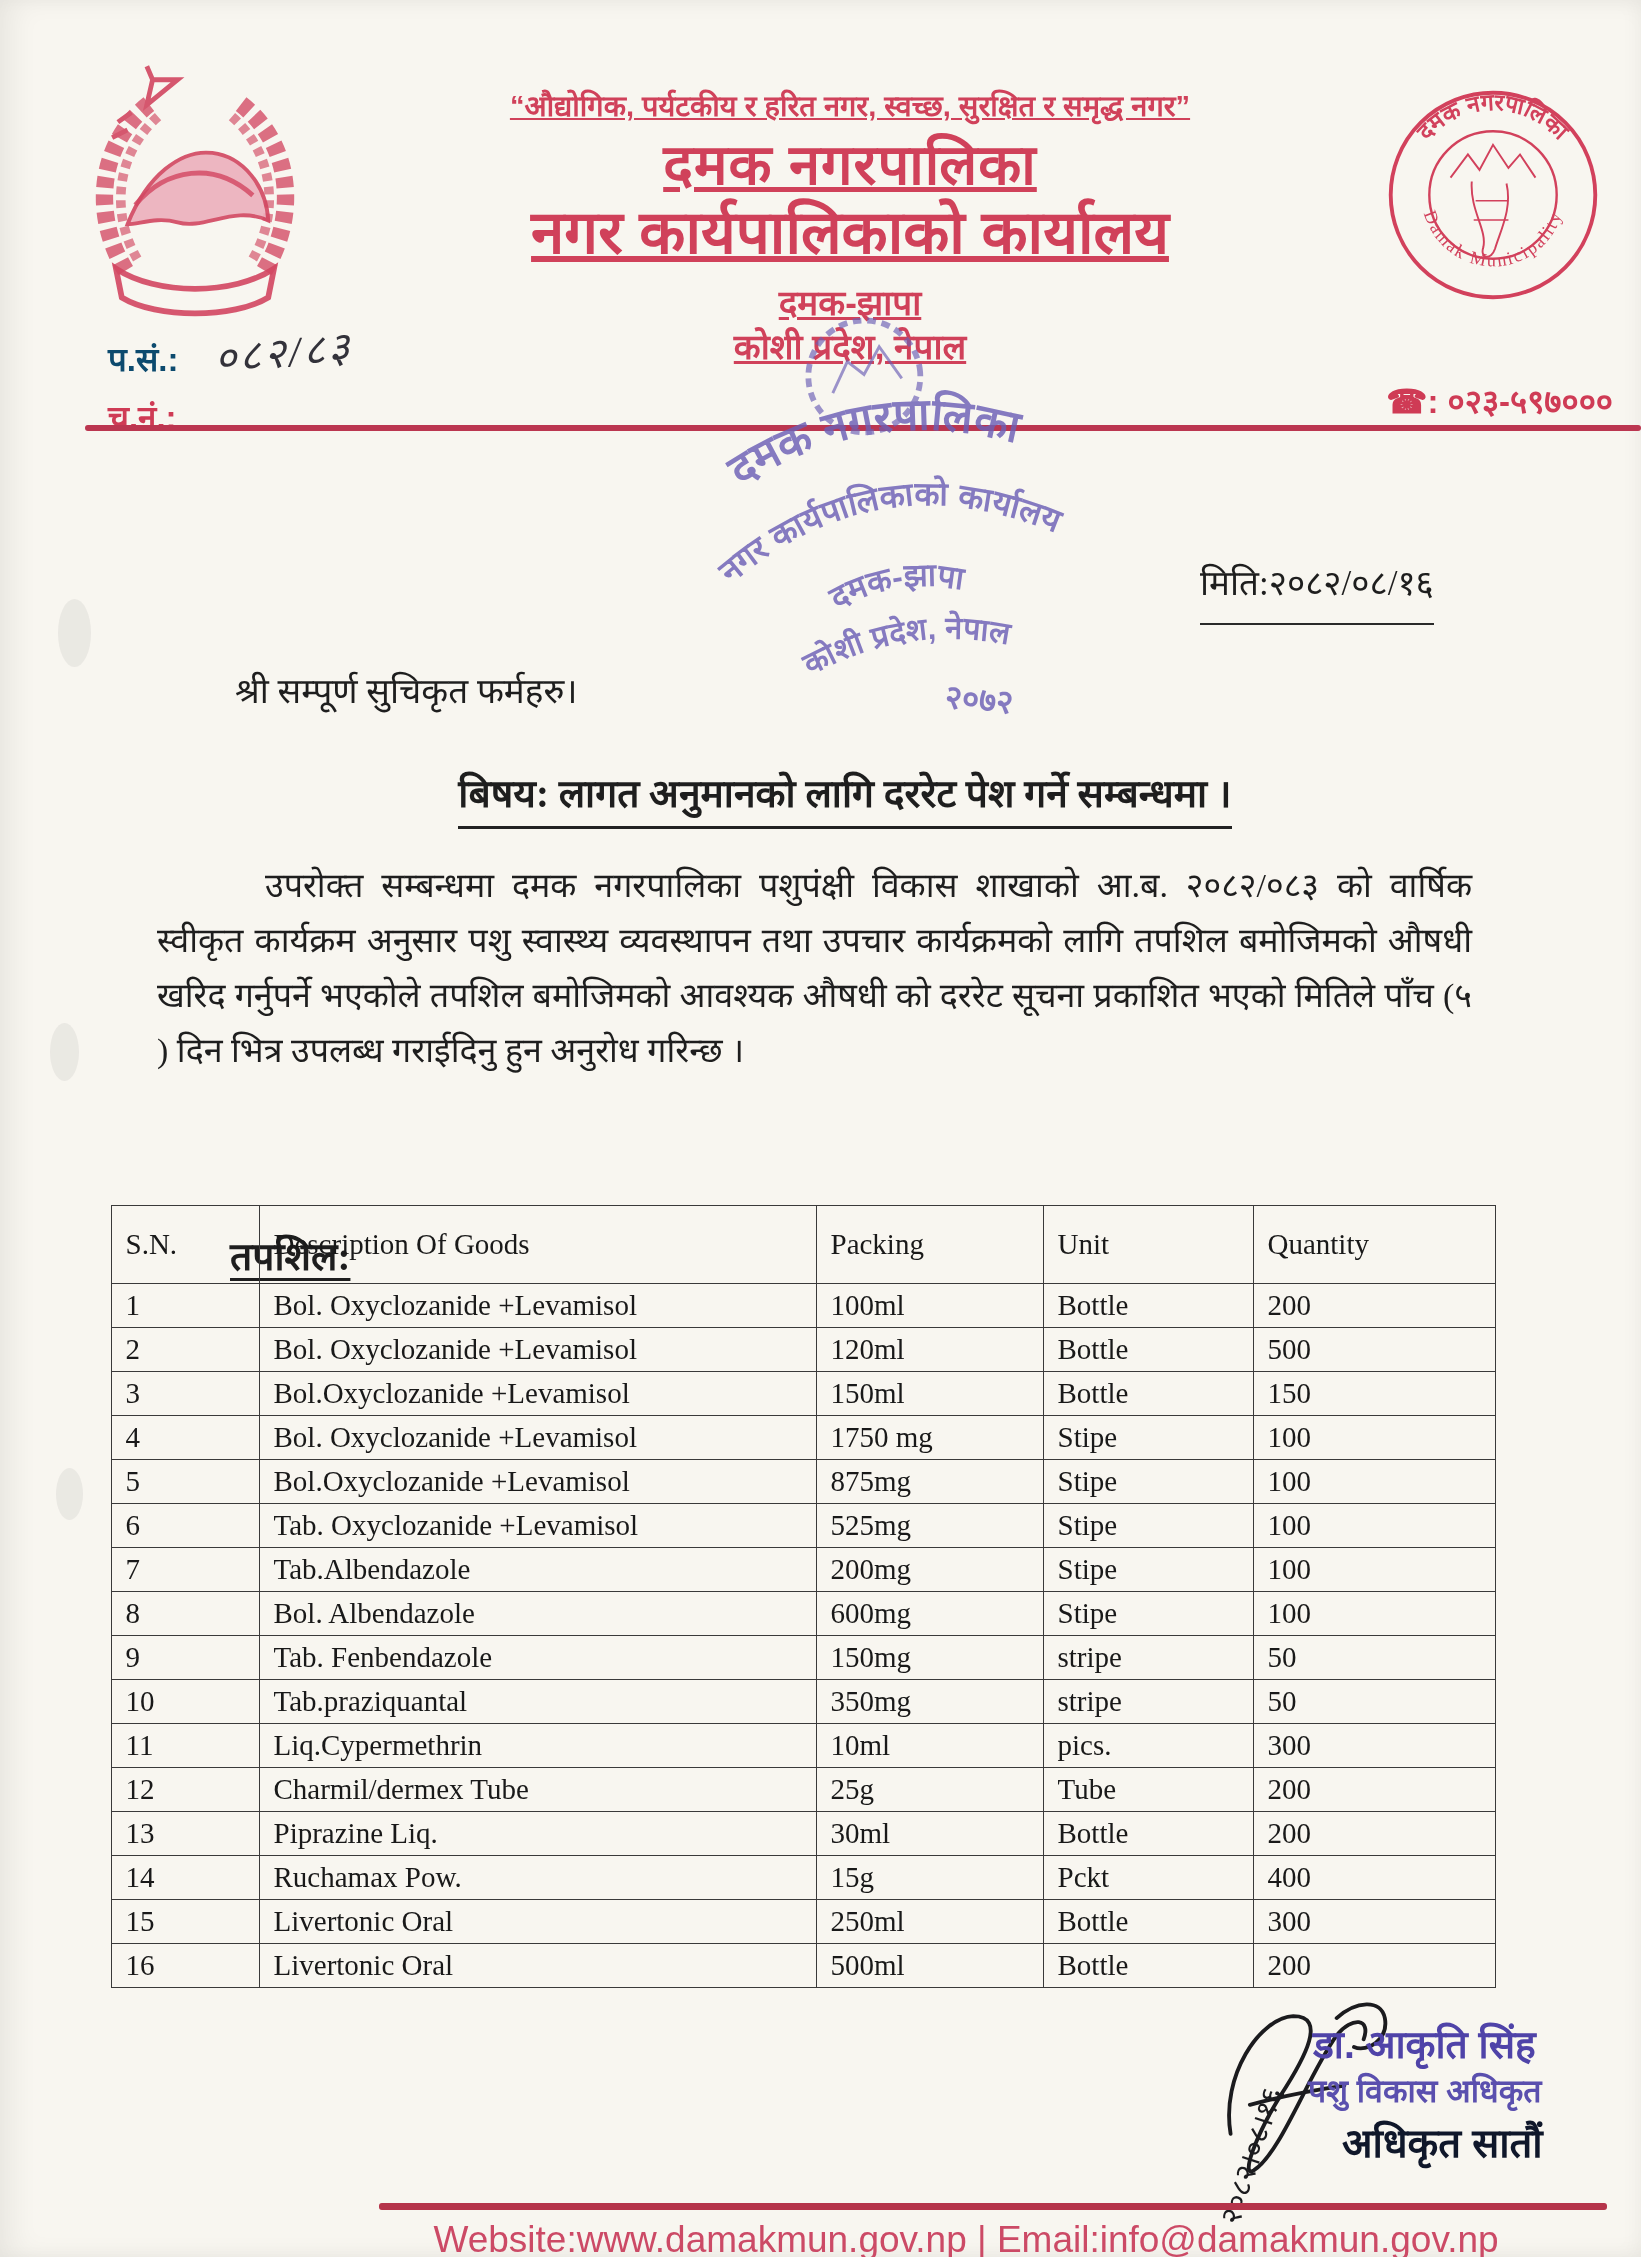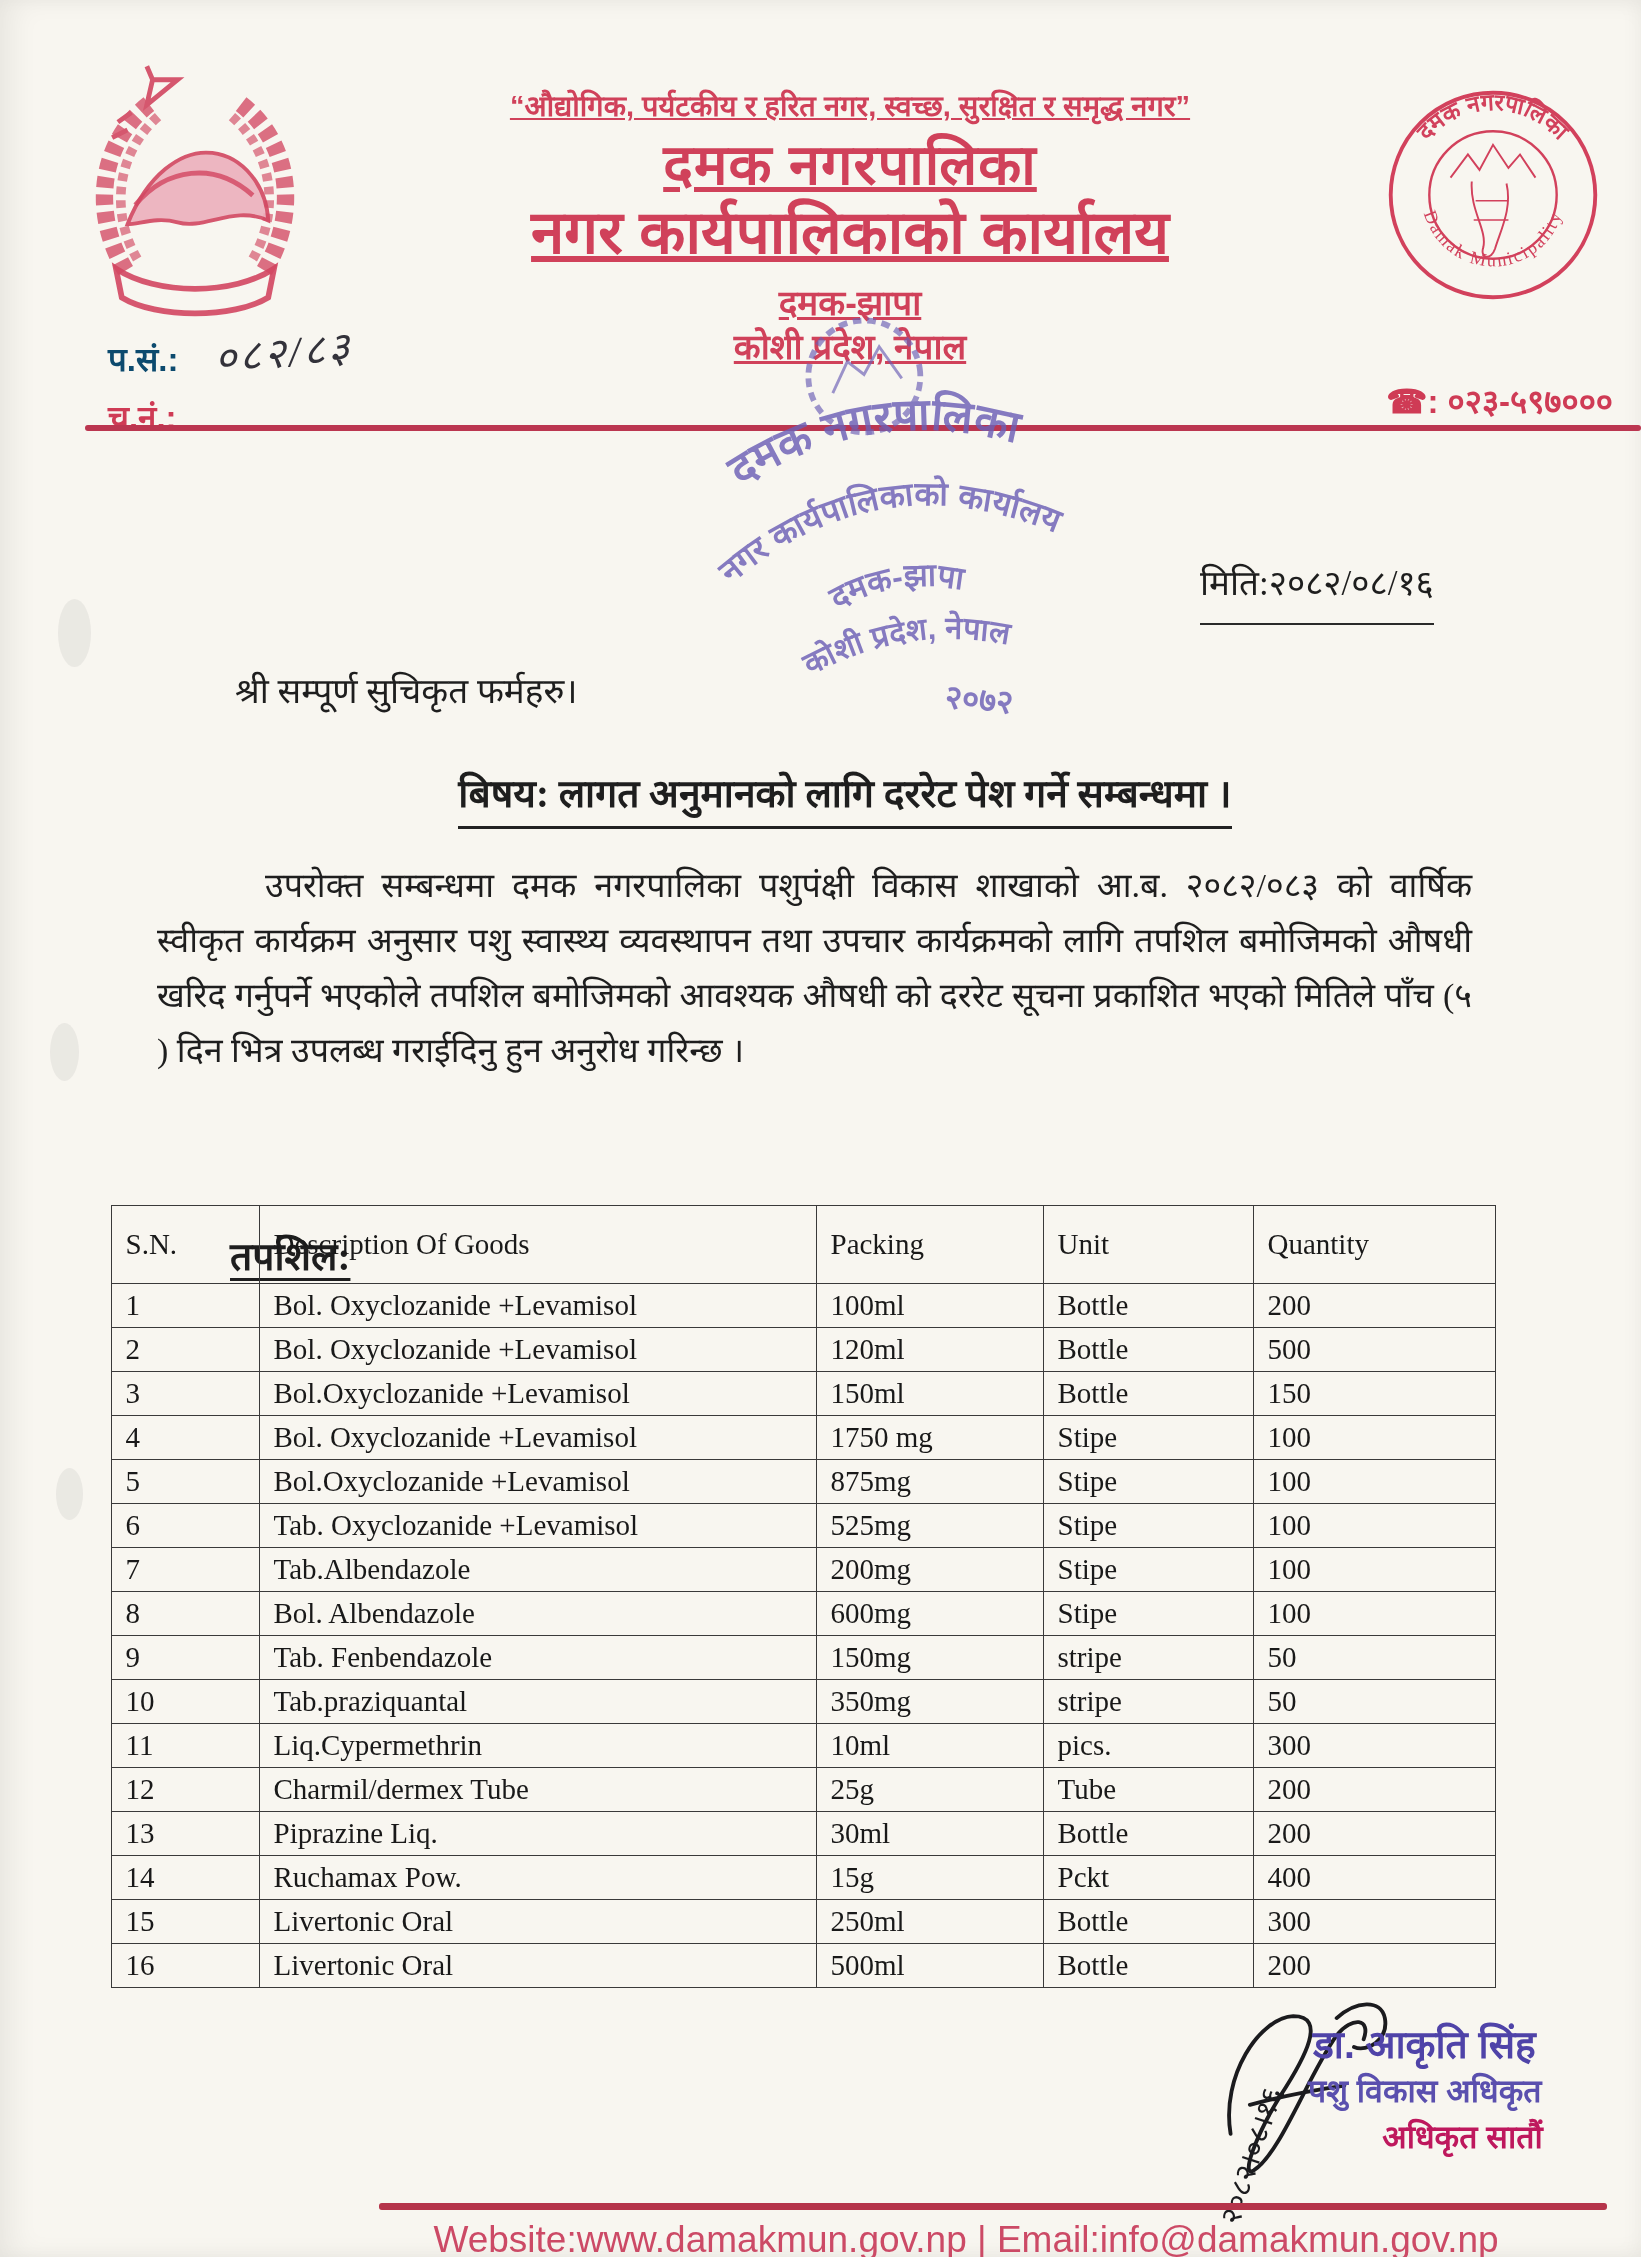--- a/index.html
+++ b/index.html
@@ -38,21 +38,21 @@
   .goods th,.goods td{border:1.9px solid #3a3a3a;font-weight:normal;text-align:left;
     padding:0 0 0 13.5px;font-size:29px;color:#191919;overflow:hidden;white-space:nowrap;}
   .goods th{height:77px;vertical-align:middle;}
   .goods td{height:43px;vertical-align:middle;}
   .c0{width:148px;}.c1{width:557px;}.c2{width:227px;}.c3{width:210px;}.c4{width:242px;}
 
   
   .sig-svg{left:1192px;top:1989px;}
   .stamp-name{left:1313px;top:2016px;width:290px;font-size:39px;font-weight:bold;color:#4f43a8;font-family:"Liberation Sans",sans-serif;}
   .stamp-title1{left:1308px;top:2068px;width:299px;font-size:32px;font-weight:bold;color:#5a4fae;font-family:"Liberation Sans",sans-serif;}
-  .stamp-title2{left:1342px;top:2114px;width:241px;font-size:32px;font-weight:bold;color:#be185d;font-family:"Liberation Sans",sans-serif;text-align:center;}
+  .stamp-title2{left:1342px;top:2114px;width:241px;font-size:40px;font-weight:bold;color:#0f172a;font-family:"Liberation Sans",sans-serif;text-align:left;}
 
   
   .rule-bottom{left:379px;top:2203px;width:1228px;height:6.8px;background:#b5344a;border-radius:2.9px;}
   .footer-text{left:290px;top:2219px;width:1352px;text-align:center;font-size:37px;color:#cc4a66;font-family:"Liberation Sans",sans-serif;}
 
   
   .smudge{background:rgba(120,120,120,0.10);border-radius:50%;}
 </style>
 </head>
 <body>

